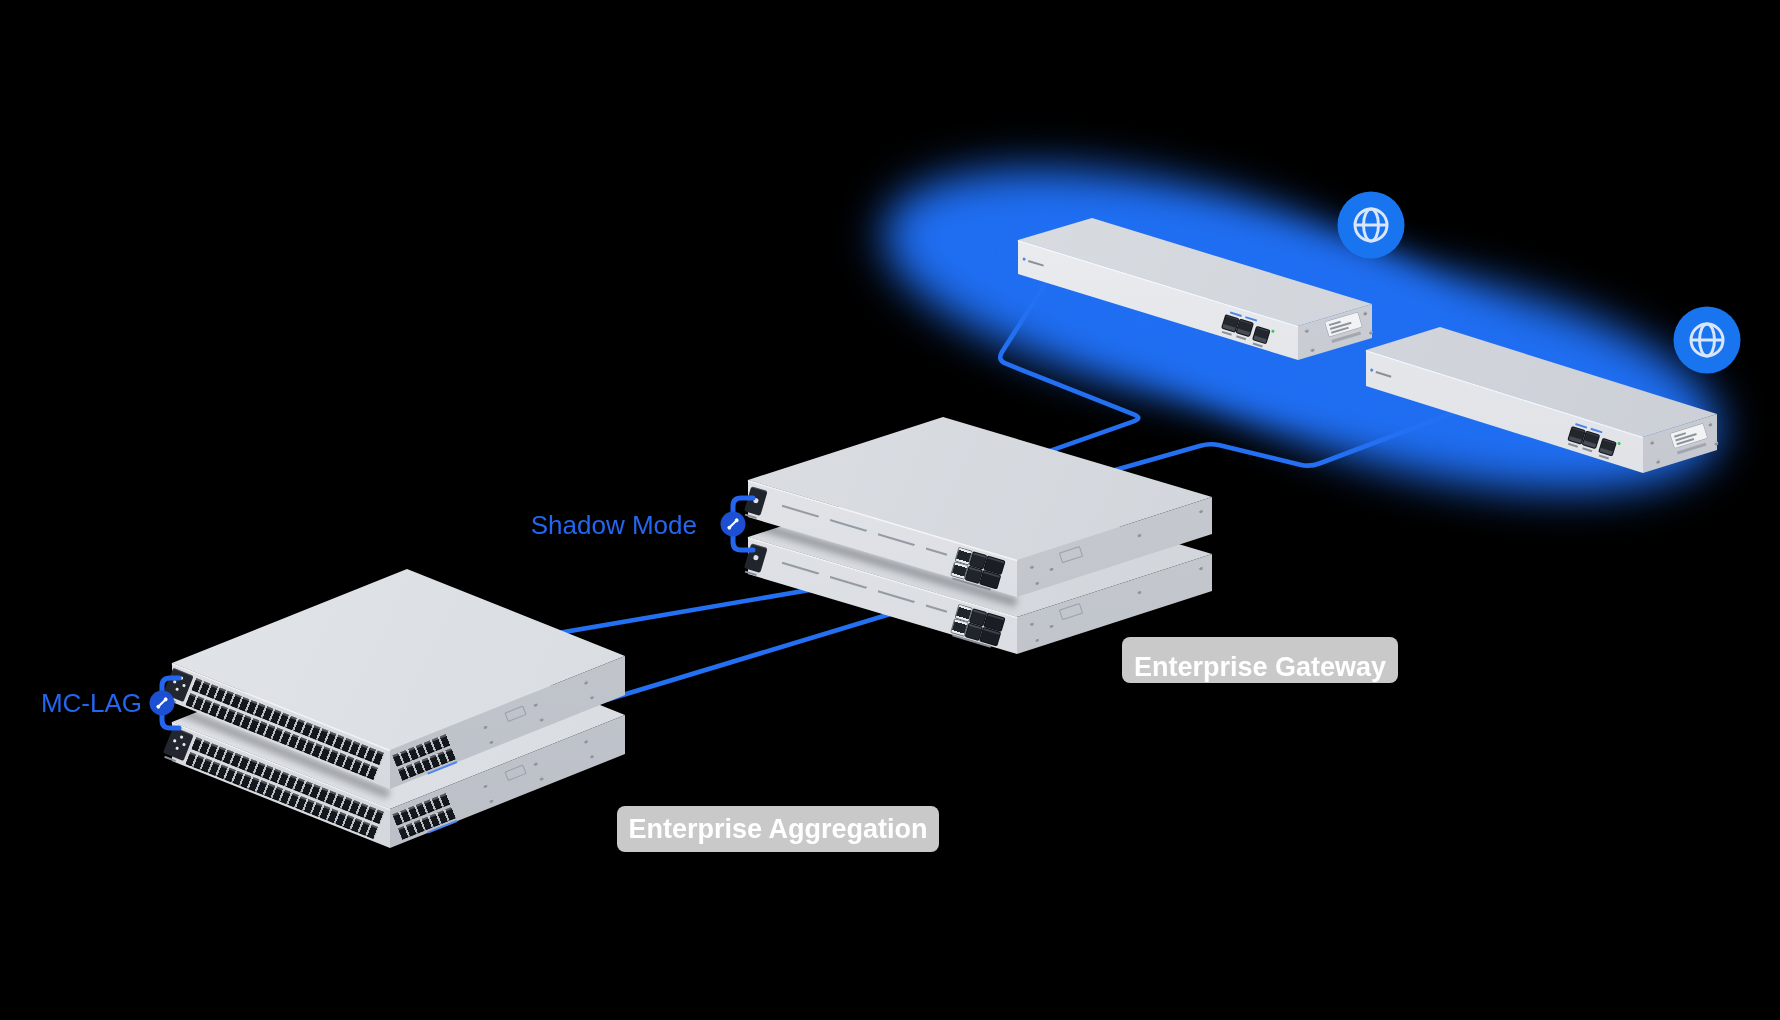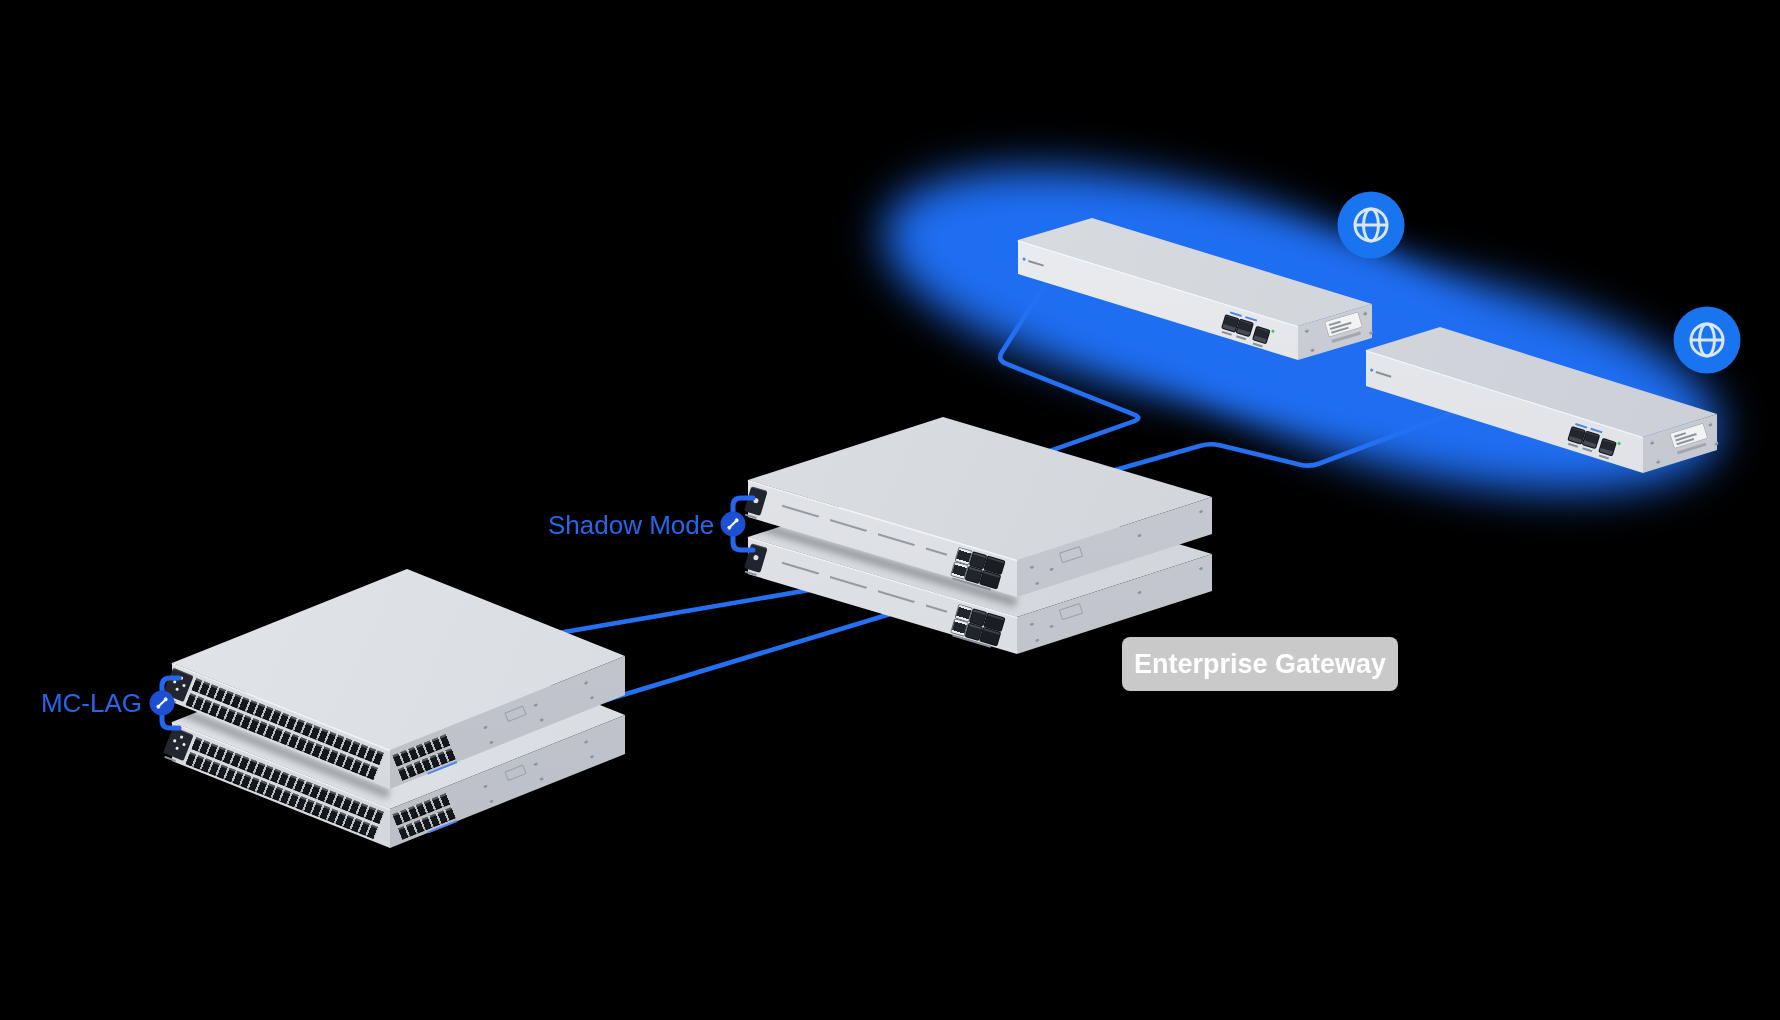--- a/index.html
+++ b/index.html
@@ -290,19 +290,22 @@
     <g>
       <circle cx="1707" cy="340" r="33.5" fill="#1974f0"></circle>
       <g stroke="#d9e6fb" stroke-width="3" fill="none">
         <circle cx="1707" cy="340" r="16"></circle>
         <ellipse cx="1707" cy="340" rx="7.5" ry="16"></ellipse>
         <line x1="1691" y1="340" x2="1723" y2="340"></line>
       </g>
     </g>
   </svg>
 
-  <div class="badge badge-gray" style="left:1122px;top:637px;width:276px;height:54px;z-index:11;">
+  <div class="badge badge-gray" style="left:1122px;top:637px;width:276px;height:46px;z-index:11;align-items:flex-end;">
     <span>Enterprise Gateway</span>
   </div>
-  <div class="linklabel" style="left:548px;top:510px;width:172px;text-align:left;z-index:11;">Shadow Mode</div>
+  <div class="badge badge-gray" style="left:617px;top:806px;width:322px;height:46px;z-index:11;">
+    <span>Enterprise Aggregation</span>
+  </div>
+  <div class="linklabel" style="left:525px;top:510px;width:172px;text-align:right;z-index:11;">Shadow Mode</div>
   <div class="linklabel" style="left:30px;top:688px;width:112px;text-align:right;z-index:11;">MC-LAG</div>
 
 </div>
 
 </body></html>

